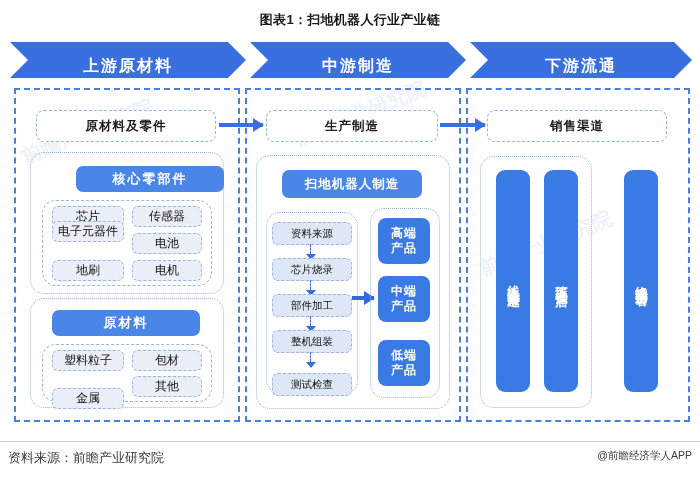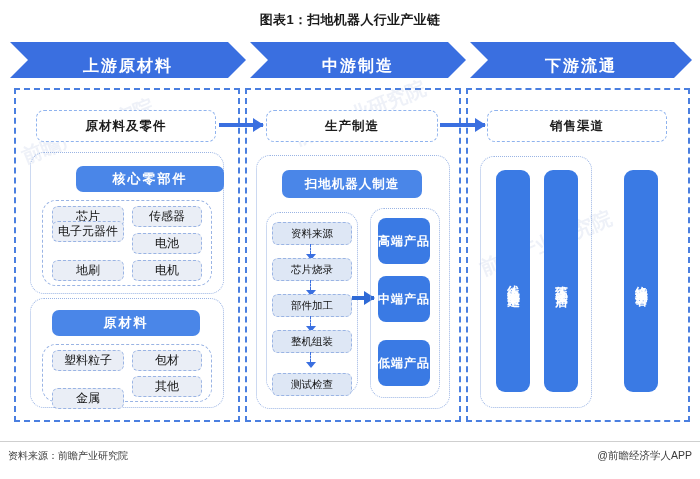--- a/index.html
+++ b/index.html
@@ -90,41 +90,41 @@
     border-left:1.6px dashed #3a6fe0;
   }
   .vconn::after{
     content:"";position:absolute;left:-5px;bottom:-6px;
     border-top:6px solid #3a6fe0;border-left:5px solid transparent;border-right:5px solid transparent;
   }
   
   .tier{
     position:absolute;left:378px;width:52px;height:46px;background:#3a7ae4;
     border-radius:8px;color:#ffffff;font-size:12px;font-weight:bold;
-    display:flex;flex-direction:row;align-items:center;justify-content:center;
+    display:flex;flex-direction:column;align-items:center;justify-content:center;
     line-height:1.25;letter-spacing:1px;
   }
   .midarrow{position:absolute;left:352px;top:296px;width:22px;height:4px;background:#2f6ad6;}
   .midarrow::after{
     content:"";position:absolute;right:-1px;top:-5px;
     border-left:11px solid #2f6ad6;border-top:7px solid transparent;border-bottom:7px solid transparent;
   }
   
   .vbar{
     position:absolute;width:34px;background:#3a7ae4;border-radius:9px;
     color:#ffffff;font-size:12.5px;font-weight:600;letter-spacing:2px;
     display:flex;align-items:center;justify-content:center;
     writing-mode:vertical-rl;text-orientation:upright;
   }
   .vb1{left:496px;top:170px;height:222px;}
   .vb2{left:544px;top:170px;height:222px;}
   .vb3{left:624px;top:170px;height:222px;}
   
   .footline{position:absolute;left:0;top:441px;width:700px;height:1px;background:#cfcfcf;}
-  .foot-left{position:absolute;left:8px;top:449px;font-size:10px;color:#3a3a3a;}
+  .foot-left{position:absolute;left:8px;top:449px;font-size:13px;color:#3a3a3a;}
   .foot-right{position:absolute;right:8px;top:449px;font-size:10.5px;color:#3a3a3a;}
   
   .wm{position:absolute;color:rgba(120,150,200,.13);font-size:20px;font-weight:bold;
       transform:rotate(-22deg);pointer-events:none;user-select:none;white-space:nowrap;}
 </style>
 </head>
 <body>
 
 <div class="title">图表1：扫地机器人行业产业链</div>
 

